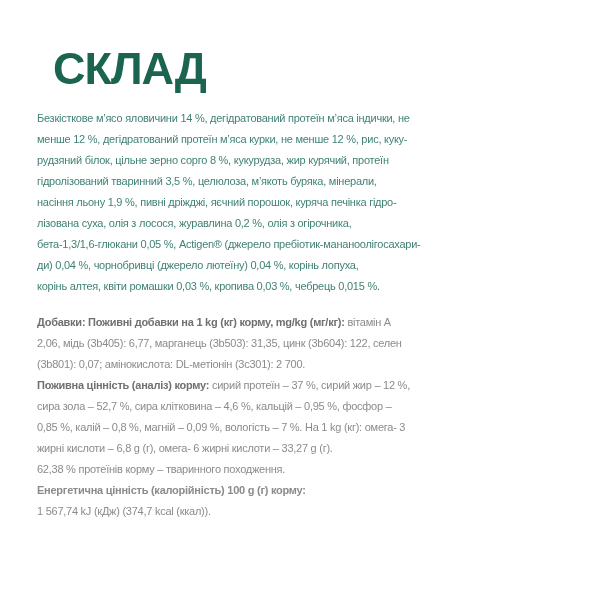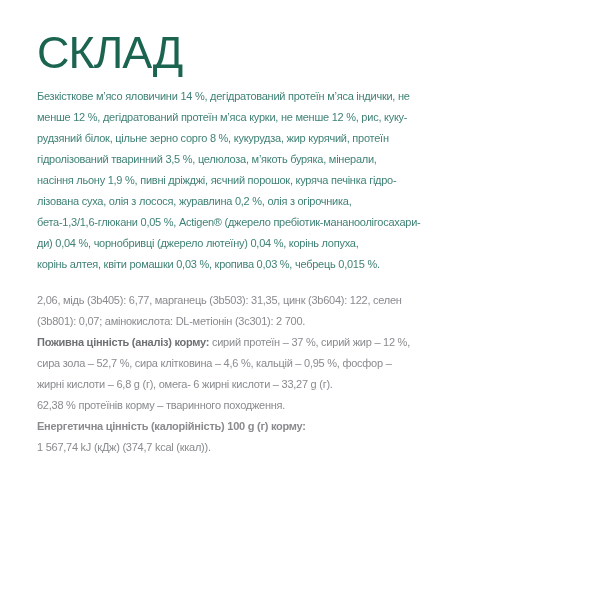--- a/index.html
+++ b/index.html
@@ -16,25 +16,25 @@
     overflow: hidden;
     box-sizing: border-box;
   }
   .content {
     position: absolute;
     left: 37px;
     top: 0;
     width: 540px;
   }
   .title {
-    margin: 0;
+    margin: 16px;
     padding-top: 30px;
     font-size: 45px;
     line-height: 46px;
-    font-weight: 400;
+    font-weight: 700;
     letter-spacing: -1px;
     color: var(--color-title, #1a6450);
   }
   .para {
     margin: 0;
   }
   .line {
     white-space: nowrap;
     font-size: 11px;
     letter-spacing: -0.25px;
@@ -75,27 +75,29 @@
       <div class="line">рудзяний білок, цільне зерно сорго 8 %, кукурудза, жир курячий, протеїн</div>
       <div class="line">гідролізований тваринний 3,5 %, целюлоза, м’якоть буряка, мінерали,</div>
       <div class="line">насіння льону 1,9 %, пивні дріжджі, яєчний порошок, куряча печінка гідро-</div>
       <div class="line">лізована суха, олія з лосося, журавлина 0,2 %, олія з огірочника,</div>
       <div class="line">бета-1,3/1,6-глюкани 0,05 %, Actigen® (джерело пребіотик-мананоолігосахари-</div>
       <div class="line">ди) 0,04 %, чорнобривці (джерело лютеїну) 0,04 %, корінь лопуха,</div>
       <div class="line">корінь алтея, квіти ромашки 0,03 %, кропива 0,03 %, чебрець 0,015 %.</div>
     </div>
 
     <div class="para gray additives">
+      <div class="line"><span class="b">Добавки: Поживні добавки на 1 kg (кг) корму, mg/kg (мг/кг):</span><span> вітамін А</span></div>
       <div class="line">2,06, мідь (3b405): 6,77, марганець (3b503): 31,35, цинк (3b604): 122, селен</div>
       <div class="line">(3b801): 0,07; амінокислота: DL-метіонін (3с301): 2 700.</div>
     </div>
 
     <div class="para gray analysis">
       <div class="line"><span class="b">Поживна цінність (аналіз) корму:</span><span> сирий протеїн – 37 %, сирий жир – 12 %,</span></div>
       <div class="line">сира зола – 52,7 %, сира клітковина – 4,6 %, кальцій – 0,95 %, фосфор –</div>
+      <div class="line">0,85 %, калій – 0,8 %, магній – 0,09 %, вологість – 7 %. На 1 kg (кг): омега- 3</div>
       <div class="line">жирні кислоти – 6,8 g (г), омега- 6 жирні кислоти – 33,27 g (г).</div>
       <div class="line">62,38 % протеїнів корму – тваринного походження.</div>
       <div class="line b">Енергетична цінність (калорійність) 100 g (г) корму:</div>
       <div class="line">1 567,74 kJ (кДж) (374,7 kcal (ккал)).</div>
     </div>
 
   </div>
 </div>
 
 </body></html>

